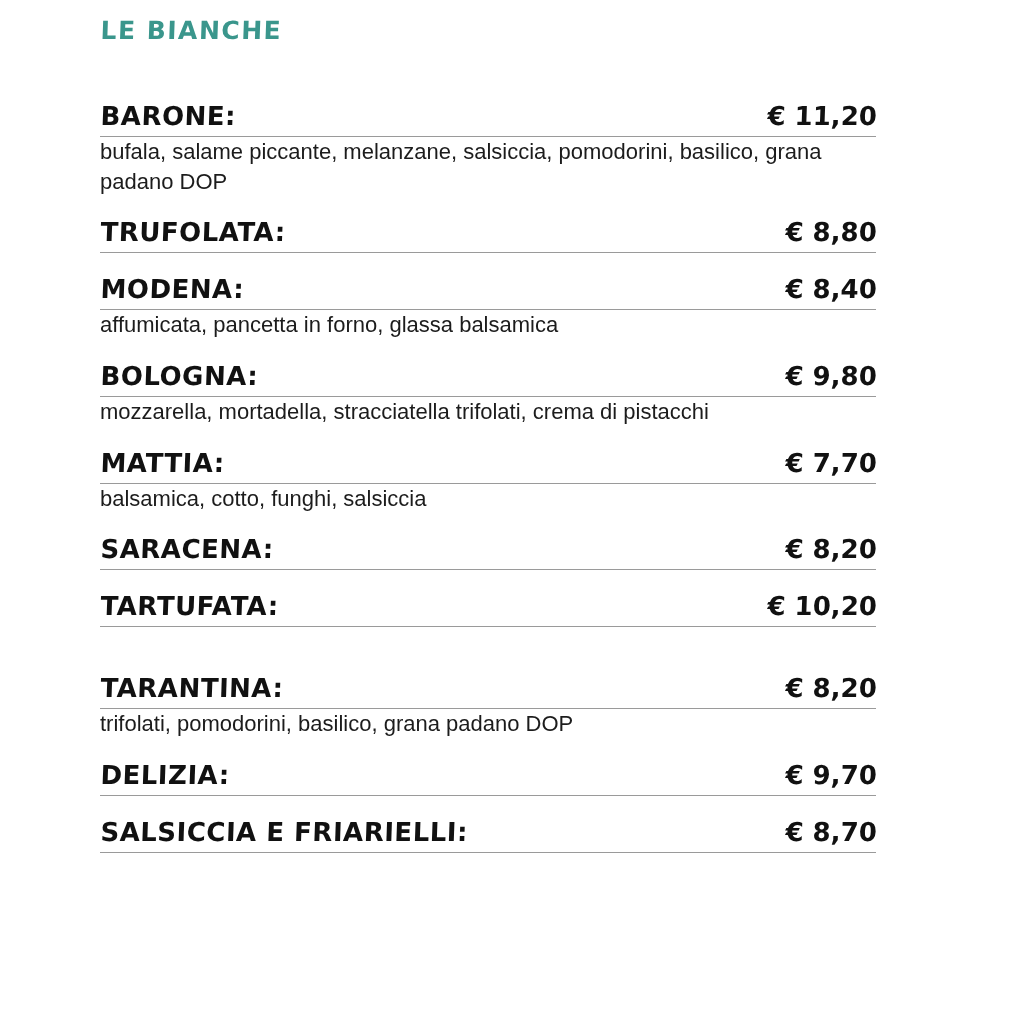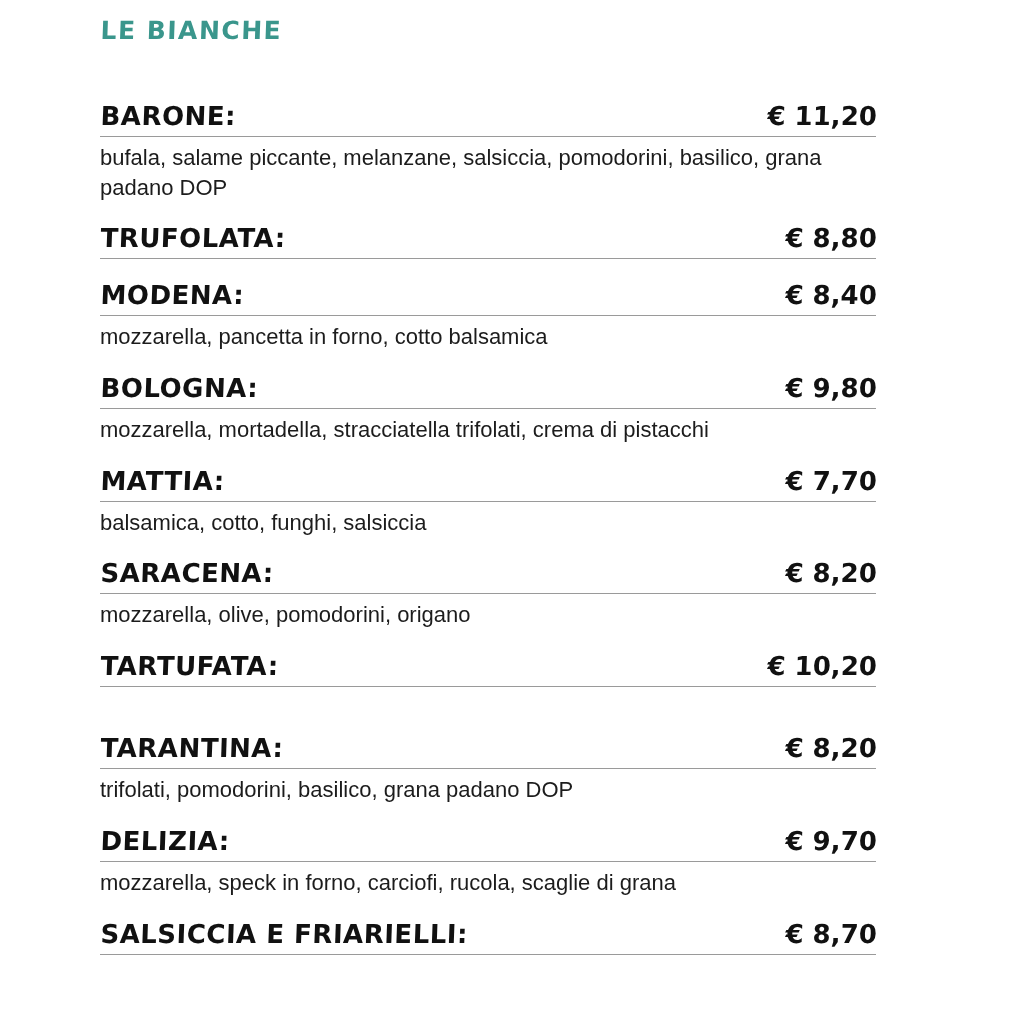--- a/index.html
+++ b/index.html
@@ -60,21 +60,20 @@
     color: var(--name-color);
     transform: skewX(-2deg);
     transform-origin: right bottom;
     white-space: nowrap;
   }
   .item-desc {
     font-family: "Liberation Sans", sans-serif;
     font-size: 22px;
     line-height: 1.35;
     color: var(--desc-color);
-    margin-top: 6px;
   }
 </style>
 </head>
 <body>
 
 <div class="page">
 
   <div class="section-title">LE BIANCHE</div>
 
   <div class="menu-item">
@@ -90,21 +89,21 @@
       <span class="item-name">TRUFOLATA:</span>
       <span class="item-price">€ 8,80</span>
     </div>
   </div>
 
   <div class="menu-item">
     <div class="item-header">
       <span class="item-name">MODENA:</span>
       <span class="item-price">€ 8,40</span>
     </div>
-    <div class="item-desc">mozzarella, pancetta in forno, cotto balsamica</div>
+    <div class="item-desc">affumicata, pancetta in forno, glassa balsamica</div>
   </div>
 
   <div class="menu-item">
     <div class="item-header">
       <span class="item-name">BOLOGNA:</span>
       <span class="item-price">€ 9,80</span>
     </div>
     <div class="item-desc">mozzarella, mortadella, stracciatella trifolati, crema di pistacchi</div>
   </div>
 
@@ -114,21 +113,20 @@
       <span class="item-price">€ 7,70</span>
     </div>
     <div class="item-desc">balsamica, cotto, funghi, salsiccia</div>
   </div>
 
   <div class="menu-item">
     <div class="item-header">
       <span class="item-name">SARACENA:</span>
       <span class="item-price">€ 8,20</span>
     </div>
-    <div class="item-desc">mozzarella, olive, pomodorini, origano</div>
   </div>
 
   <div class="menu-item">
     <div class="item-header">
       <span class="item-name">TARTUFATA:</span>
       <span class="item-price">€ 10,20</span>
     </div>
   </div>
 
   <div class="menu-item spaced">
@@ -137,21 +135,20 @@
       <span class="item-price">€ 8,20</span>
     </div>
     <div class="item-desc">trifolati, pomodorini, basilico, grana padano DOP</div>
   </div>
 
   <div class="menu-item">
     <div class="item-header">
       <span class="item-name">DELIZIA:</span>
       <span class="item-price">€ 9,70</span>
     </div>
-    <div class="item-desc">mozzarella, speck in forno, carciofi, rucola, scaglie di grana</div>
   </div>
 
   <div class="menu-item">
     <div class="item-header">
       <span class="item-name">SALSICCIA E FRIARIELLI:</span>
       <span class="item-price">€ 8,70</span>
     </div>
 
   </div>
 

